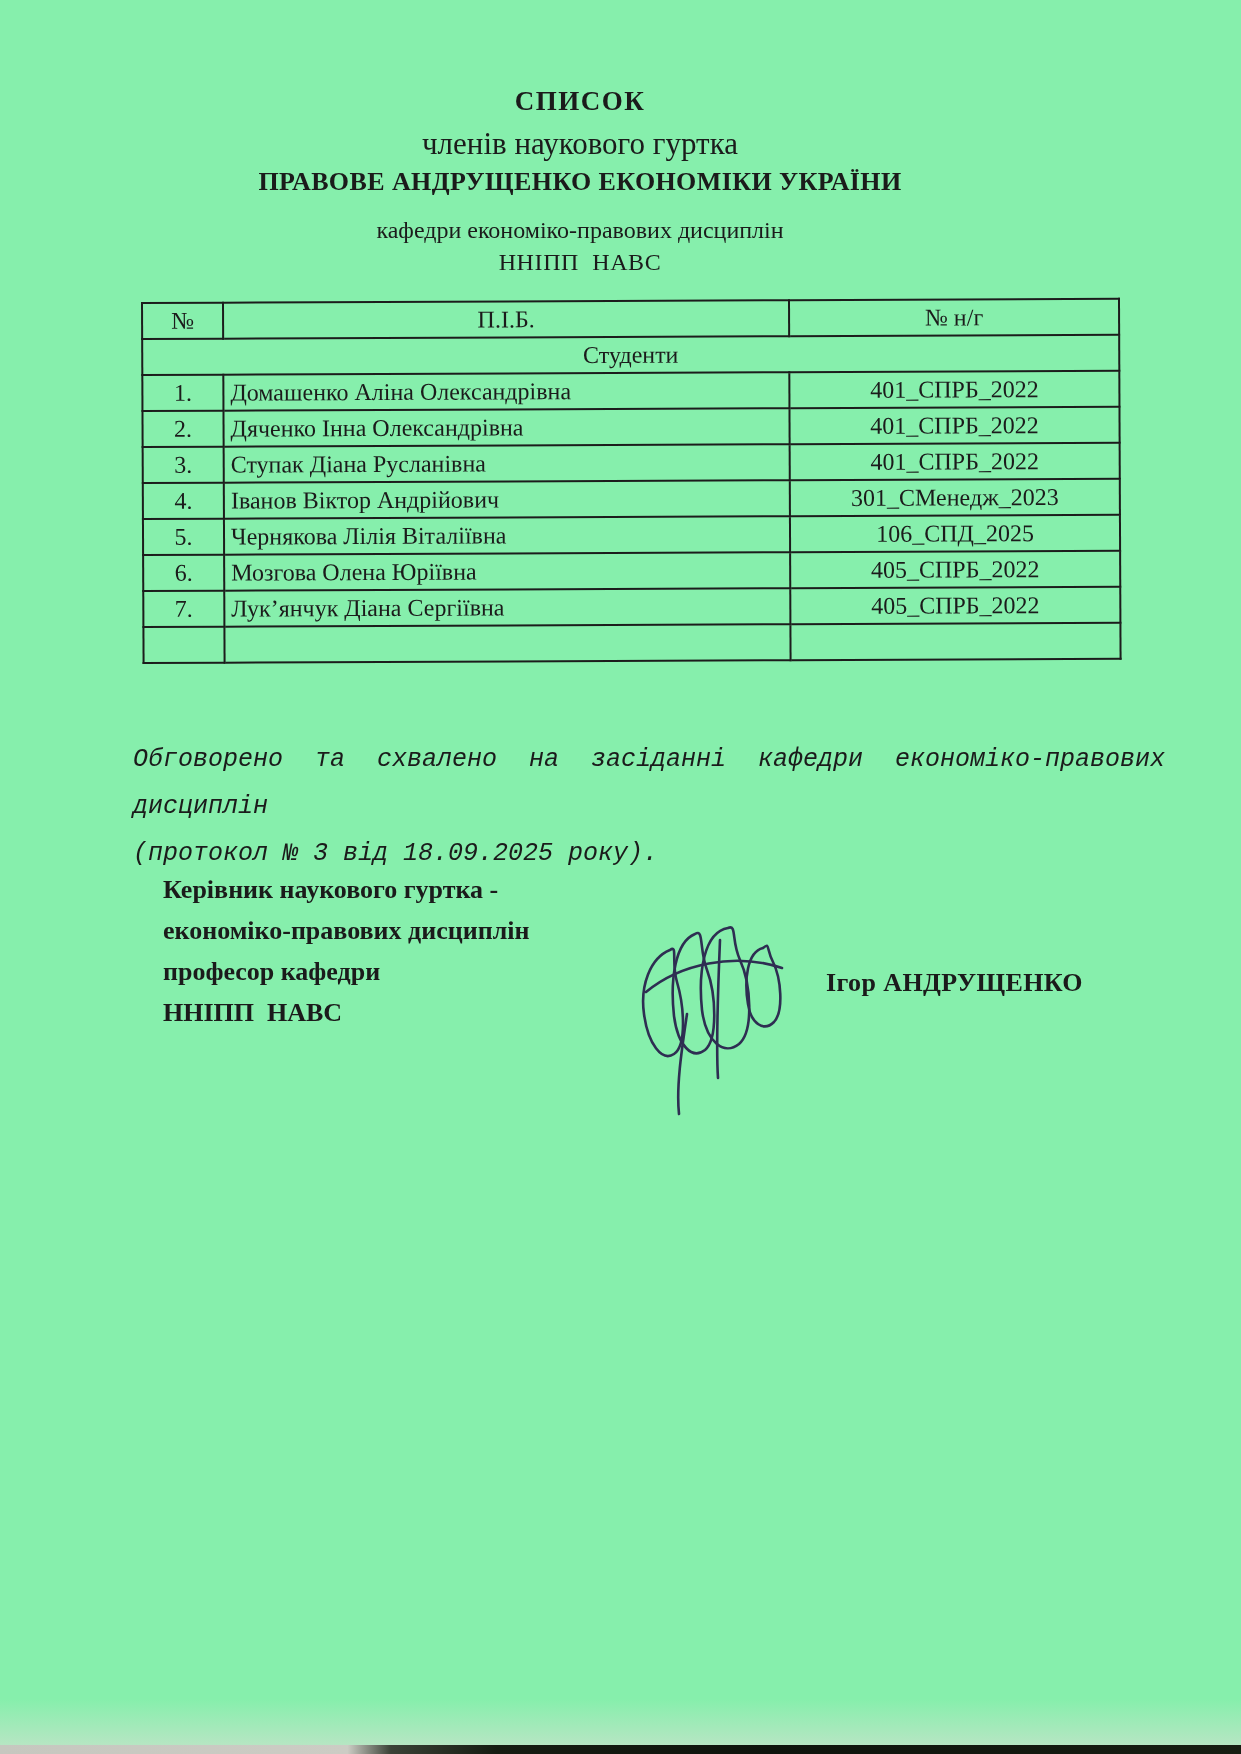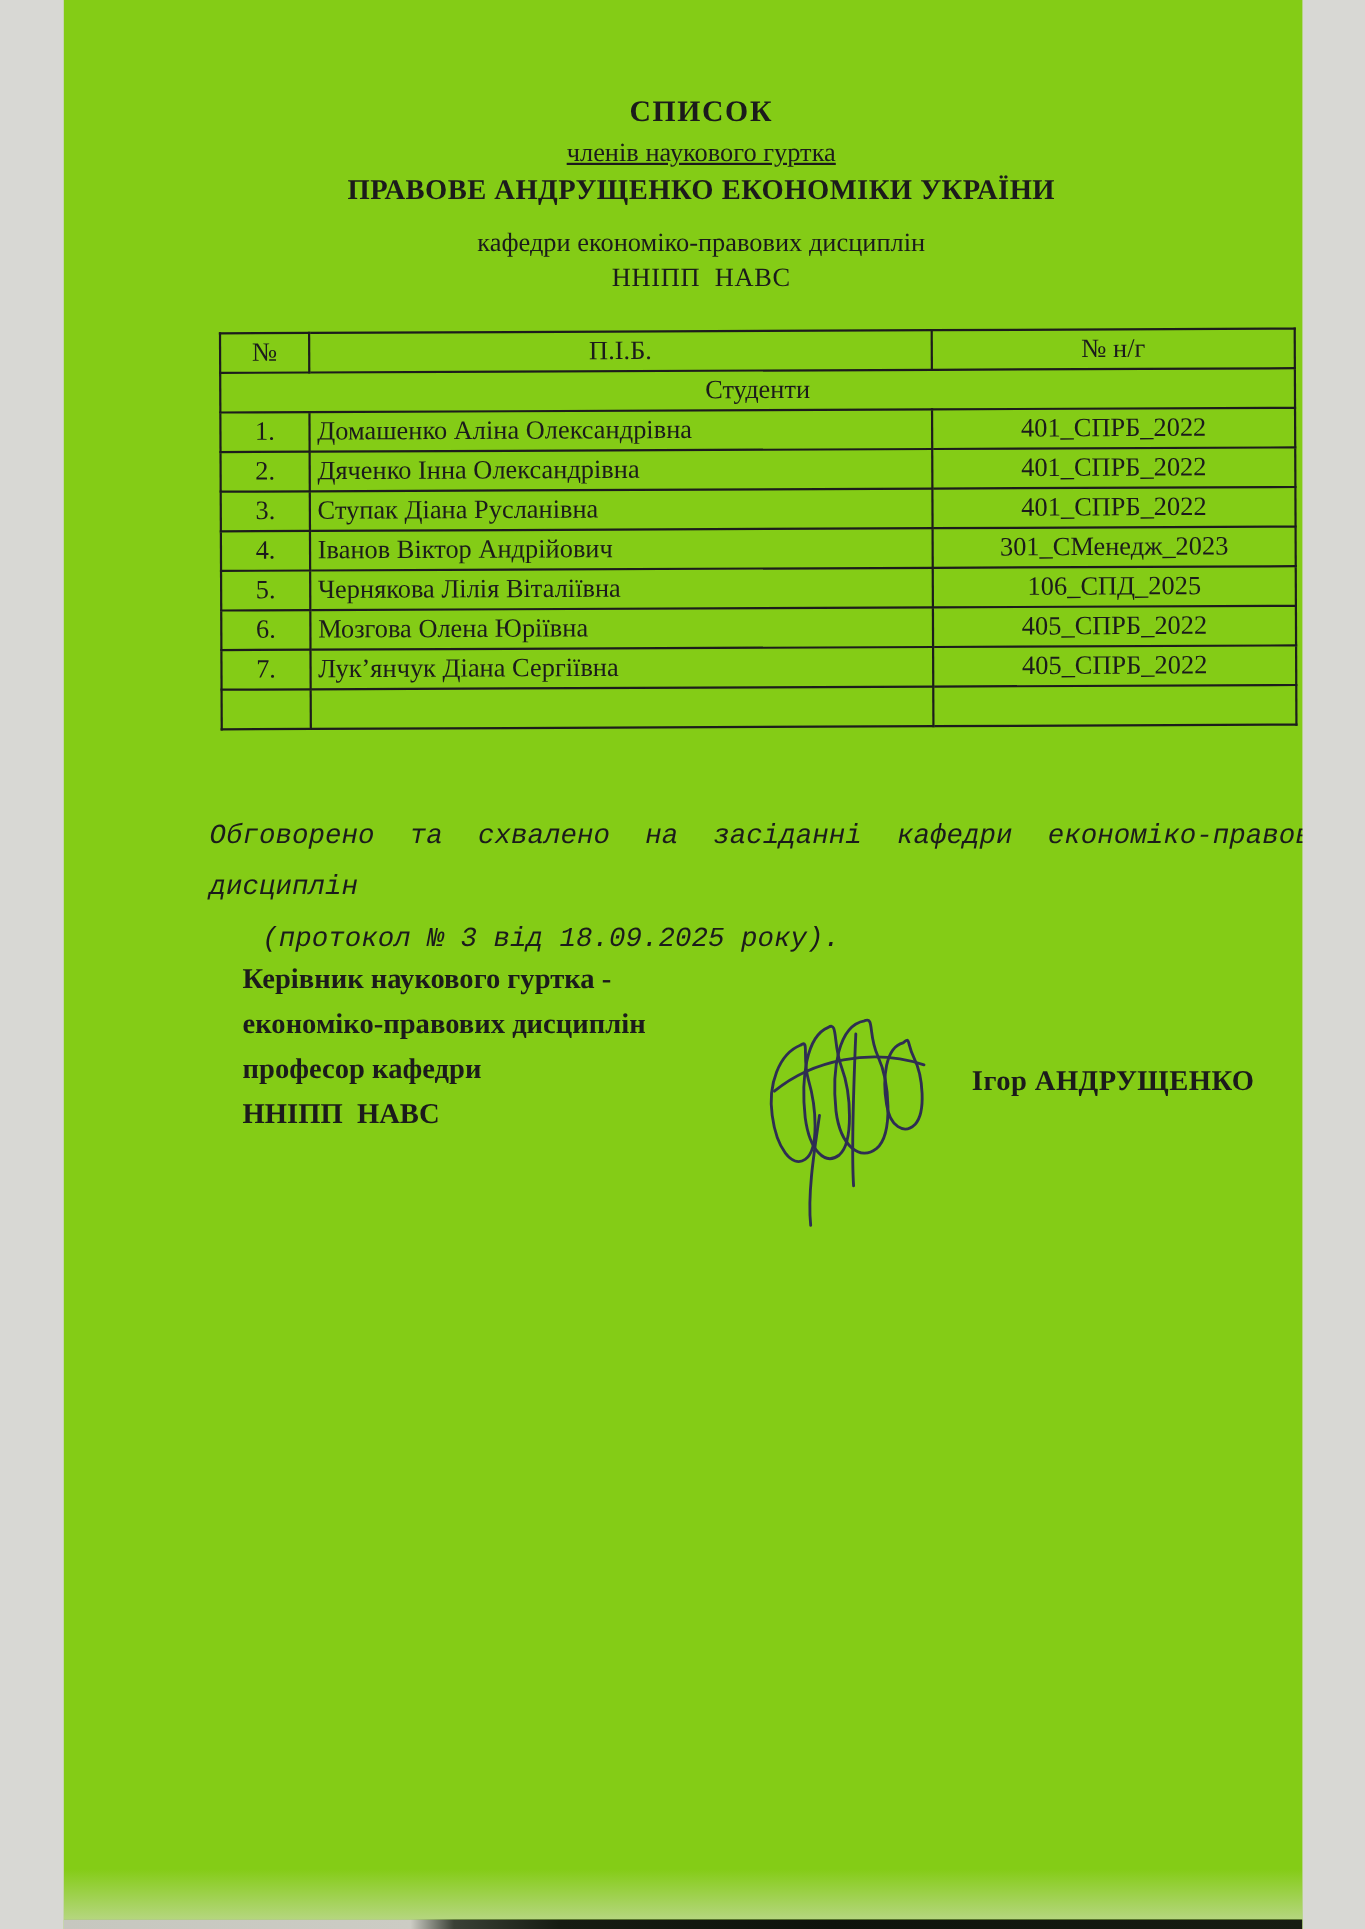--- a/index.html
+++ b/index.html
@@ -1,30 +1,30 @@
 <!DOCTYPE html>
 <html lang="uk"><head>
 <meta charset="utf-8">
 <style>
   html,body { margin:0; padding:0; background:#d8d8d4; }
   .page {
     position:relative;
-    width:1126px; height:1754px;
+    width:1241px; height:1754px;
     margin:0 auto;
     background:linear-gradient(180deg,#fcfcfa 0%,#fbfbf8 84%,#f5f5f0 97%,#ececе5 100%);
-    background-color:#84cc16;
+    background-color:#86efac;
     overflow:hidden;
     font-family:"Liberation Serif", serif;
     color:#1b1b1b;
   }
 
   
   .doc-header { position:absolute; top:86px; left:140px; width:880px; text-align:center; }
   .doc-header .t1 { font-size:27px; font-weight:bold; letter-spacing:1.5px; }
-  .doc-header .t2 { font-size:24px; margin-top:9px;text-decoration:underline; }
+  .doc-header .t2 { font-size:31px; margin-top:9px; }
   .doc-header .t3 { font-size:26px; font-weight:bold; margin-top:5px; letter-spacing:0.4px; }
   .doc-header .t4 { font-size:24px; margin-top:20px; }
   .doc-header .t5 { font-size:24px; margin-top:5px; white-space:pre; letter-spacing:0.6px; }
 
   
   table.members {
     position:absolute; top:302px; left:141px;
     width:979px;
     border-collapse:collapse;
     font-size:24px;
@@ -42,21 +42,21 @@
   td.c-group { width:316px; text-align:center; }
   tr.hdr td  { text-align:center; font-size:24px; padding-left:6px; }
   tr.section td { text-align:center; }
 
   
   .approval {
     position:absolute; top:736px; left:133px; width:1032px;
     font-size:25px; font-style:italic; line-height:47px;font-family:Liberation Mono, monospace;
   }
   .approval .l1 { display:block; text-align:justify; text-align-last:justify; }
-  .approval .l2 { display:block;margin-left:48px; }
+  .approval .l2 { display:block; }
 
   
   .sigblock {
     position:absolute; top:869px; left:133px; width:660px;
     font-size:26px; font-weight:bold; line-height:41px;margin-left:30px;
   }
   .sigblock .line { display:block; }
   .sigblock .line.pre { white-space:pre; }
 
   .signature-svg { position:absolute; top:918px; left:632px; width:158px; height:205px; }

